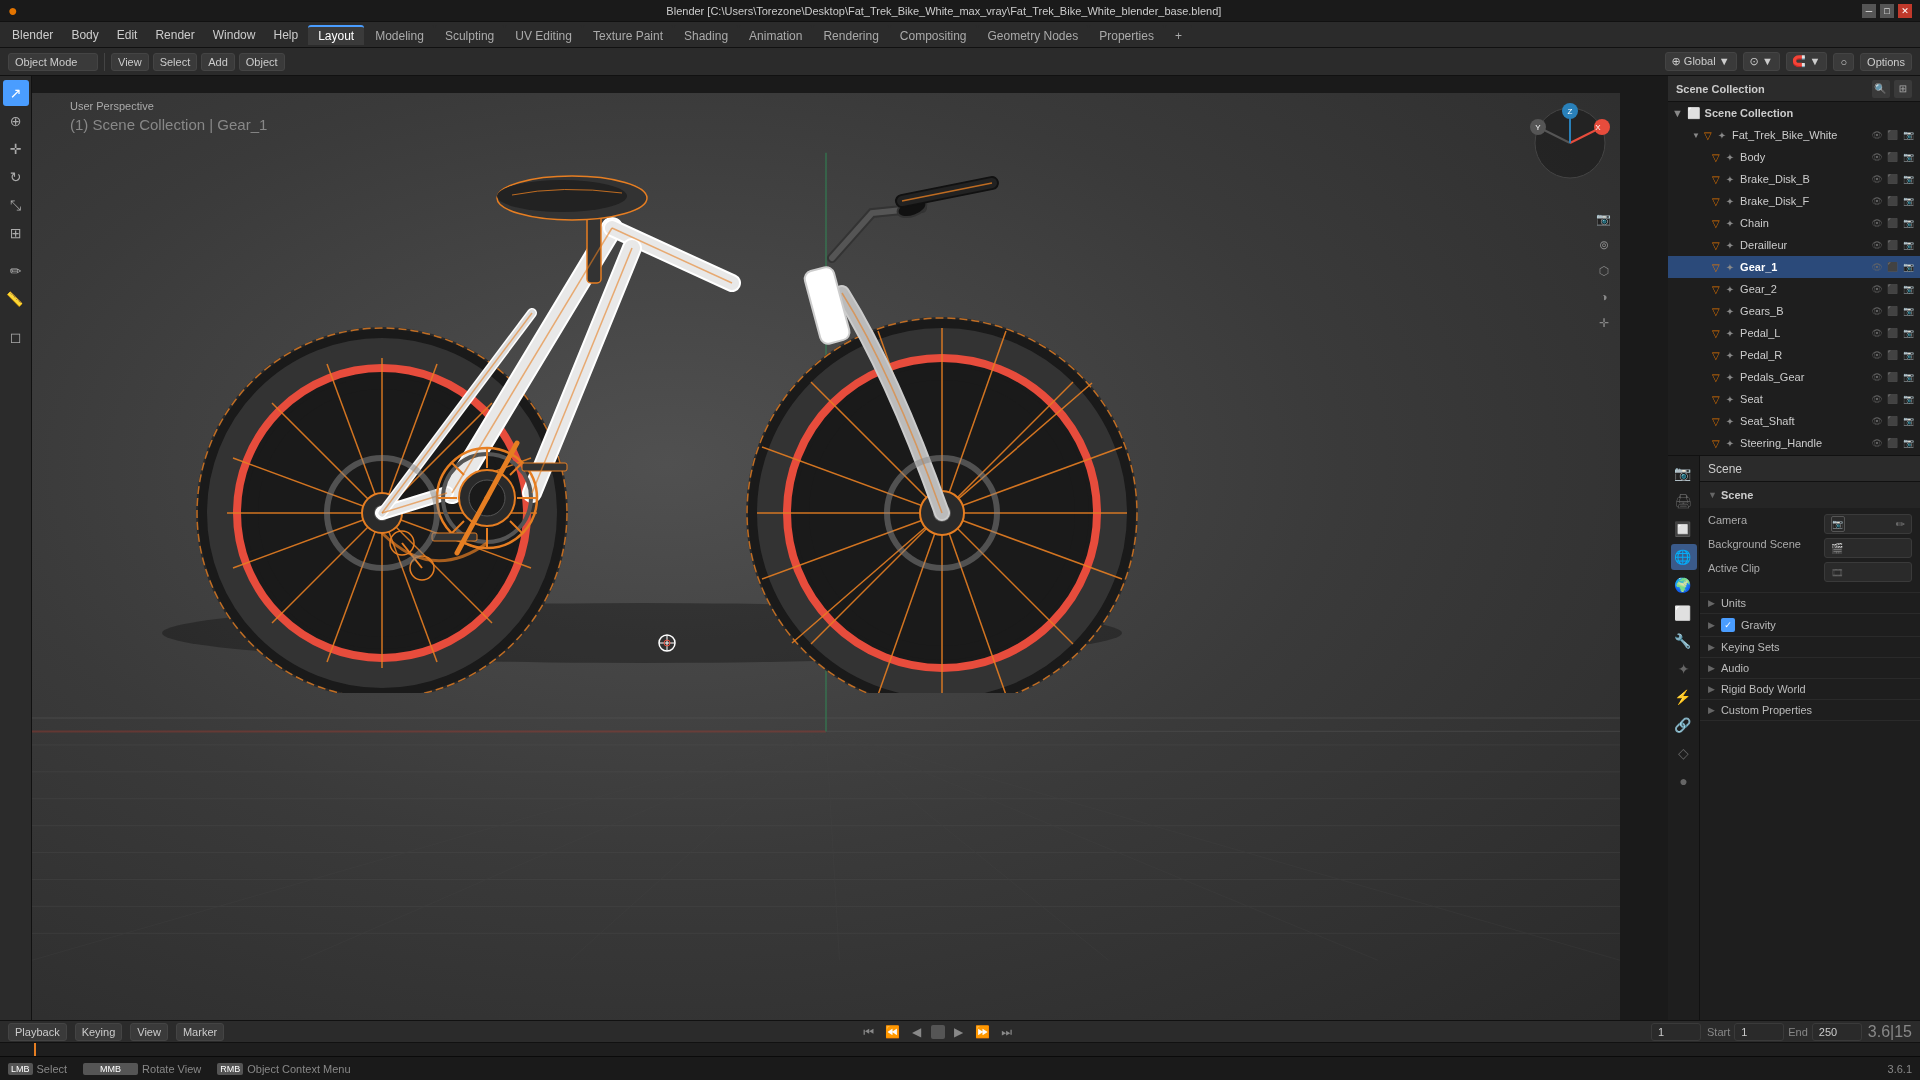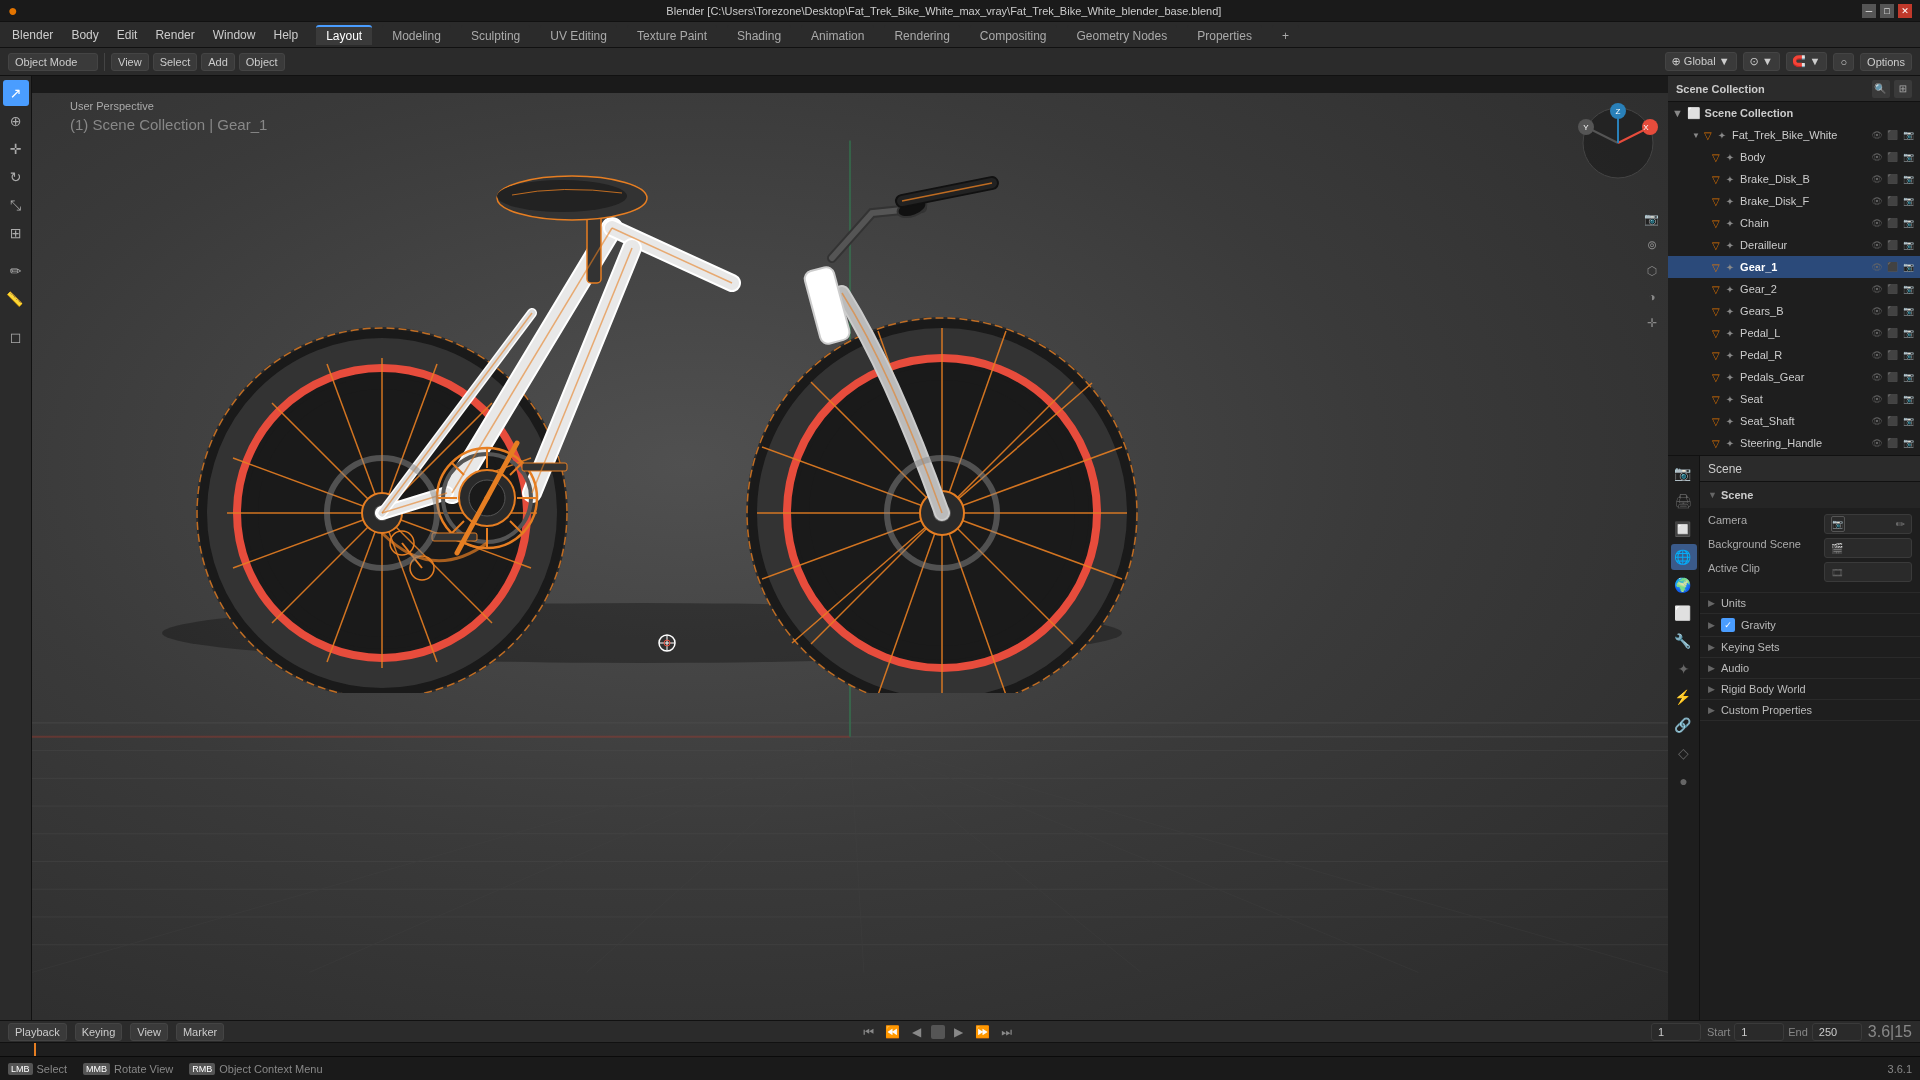--- a/index.html
+++ b/index.html
@@ -64,22 +64,21 @@
     }
     .menu-item {
       padding: 2px 8px;
       cursor: pointer;
       border-radius: 3px;
       font-size: 12px;
       color: #ccc;
     }
     .workspace-tabs {
       display: flex;
-      margin-left: 8px;
-      gap: 10px;
+      gap: 1px;
     }
     .workspace-tab {
       padding: 2px 10px;
       background: #2b2b2b;
       border-radius: 3px 3px 0 0;
       cursor: pointer;
       font-size: 12px;
       color: #aaa;
       border-top: 2px solid transparent;
     }
@@ -399,20 +398,21 @@
       color: #aaa;
       line-height: 1.4;
     }
 
     
     #right-combined {
       width: 252px;
       display: flex;
       flex-direction: column;
       background: #1e1e1e;
+      margin-left: 48px;
     }
 
     #props-with-icons {
       display: flex;
       flex: 1;
       overflow: hidden;
     }
 
     #props-main {
       flex: 1;
@@ -1171,21 +1171,21 @@
     </div>
   </div>
 </div>
 
 <div id="status-bar">
   <div class="status-item">
     <span style="font-size:9px; background:#555; padding:1px 3px; border-radius:2px; color:#fff;">LMB</span>
     <span>Select</span>
   </div>
   <div class="status-item">
-    <span style="font-size:9px; background:#555; padding:1px 3px; border-radius:2px; color:#fff;text-align:center;">MMB</span>
+    <span style="font-size:9px; background:#555; padding:1px 17px; border-radius:2px; color:#fff;text-align:center;">MMB</span>
     <span>Rotate View</span>
   </div>
   <div class="status-item">
     <span style="font-size:9px; background:#555; padding:1px 3px; border-radius:2px; color:#fff;">RMB</span>
     <span>Object Context Menu</span>
   </div>
   <div style="flex:1;"></div>
   <div class="status-item">3.6.1</div>
 </div>
 

